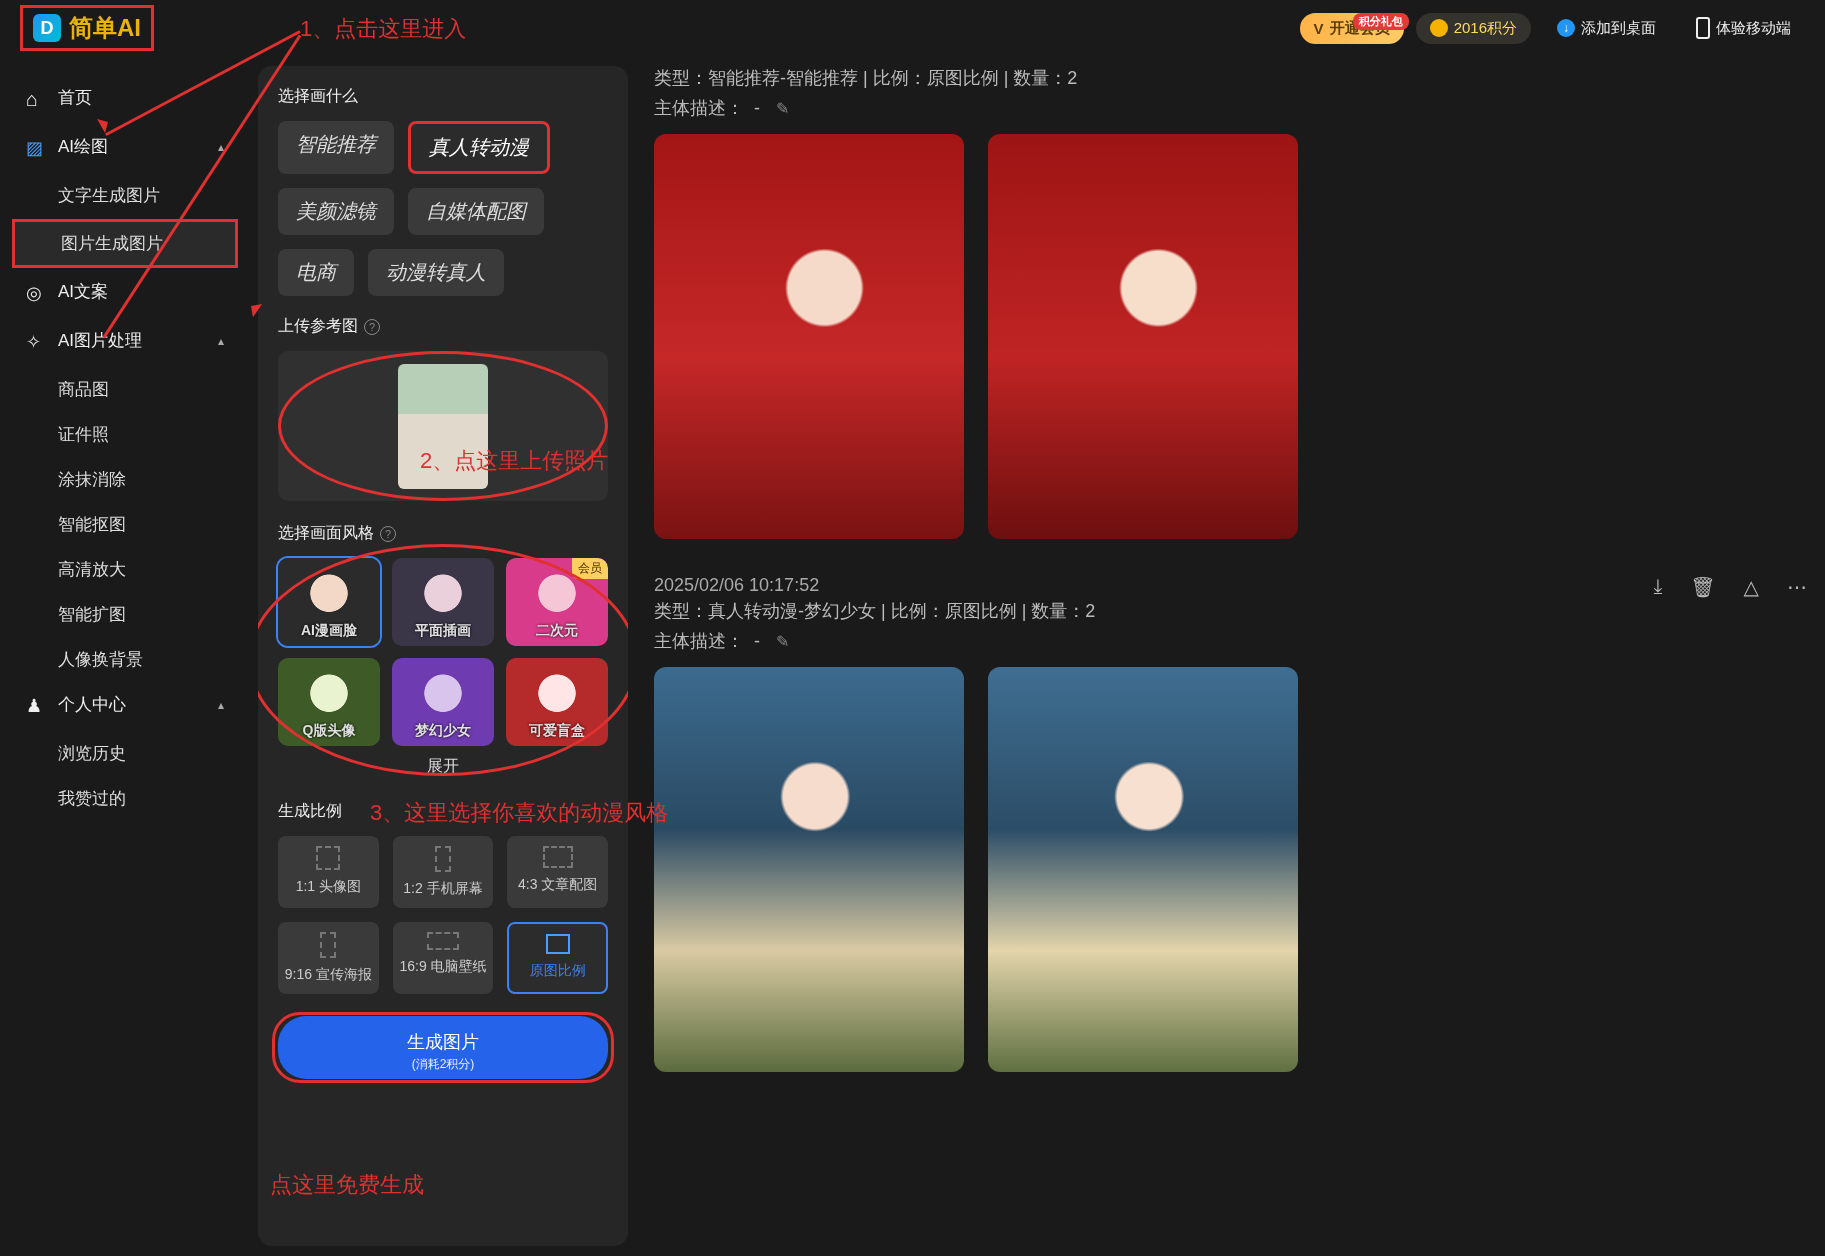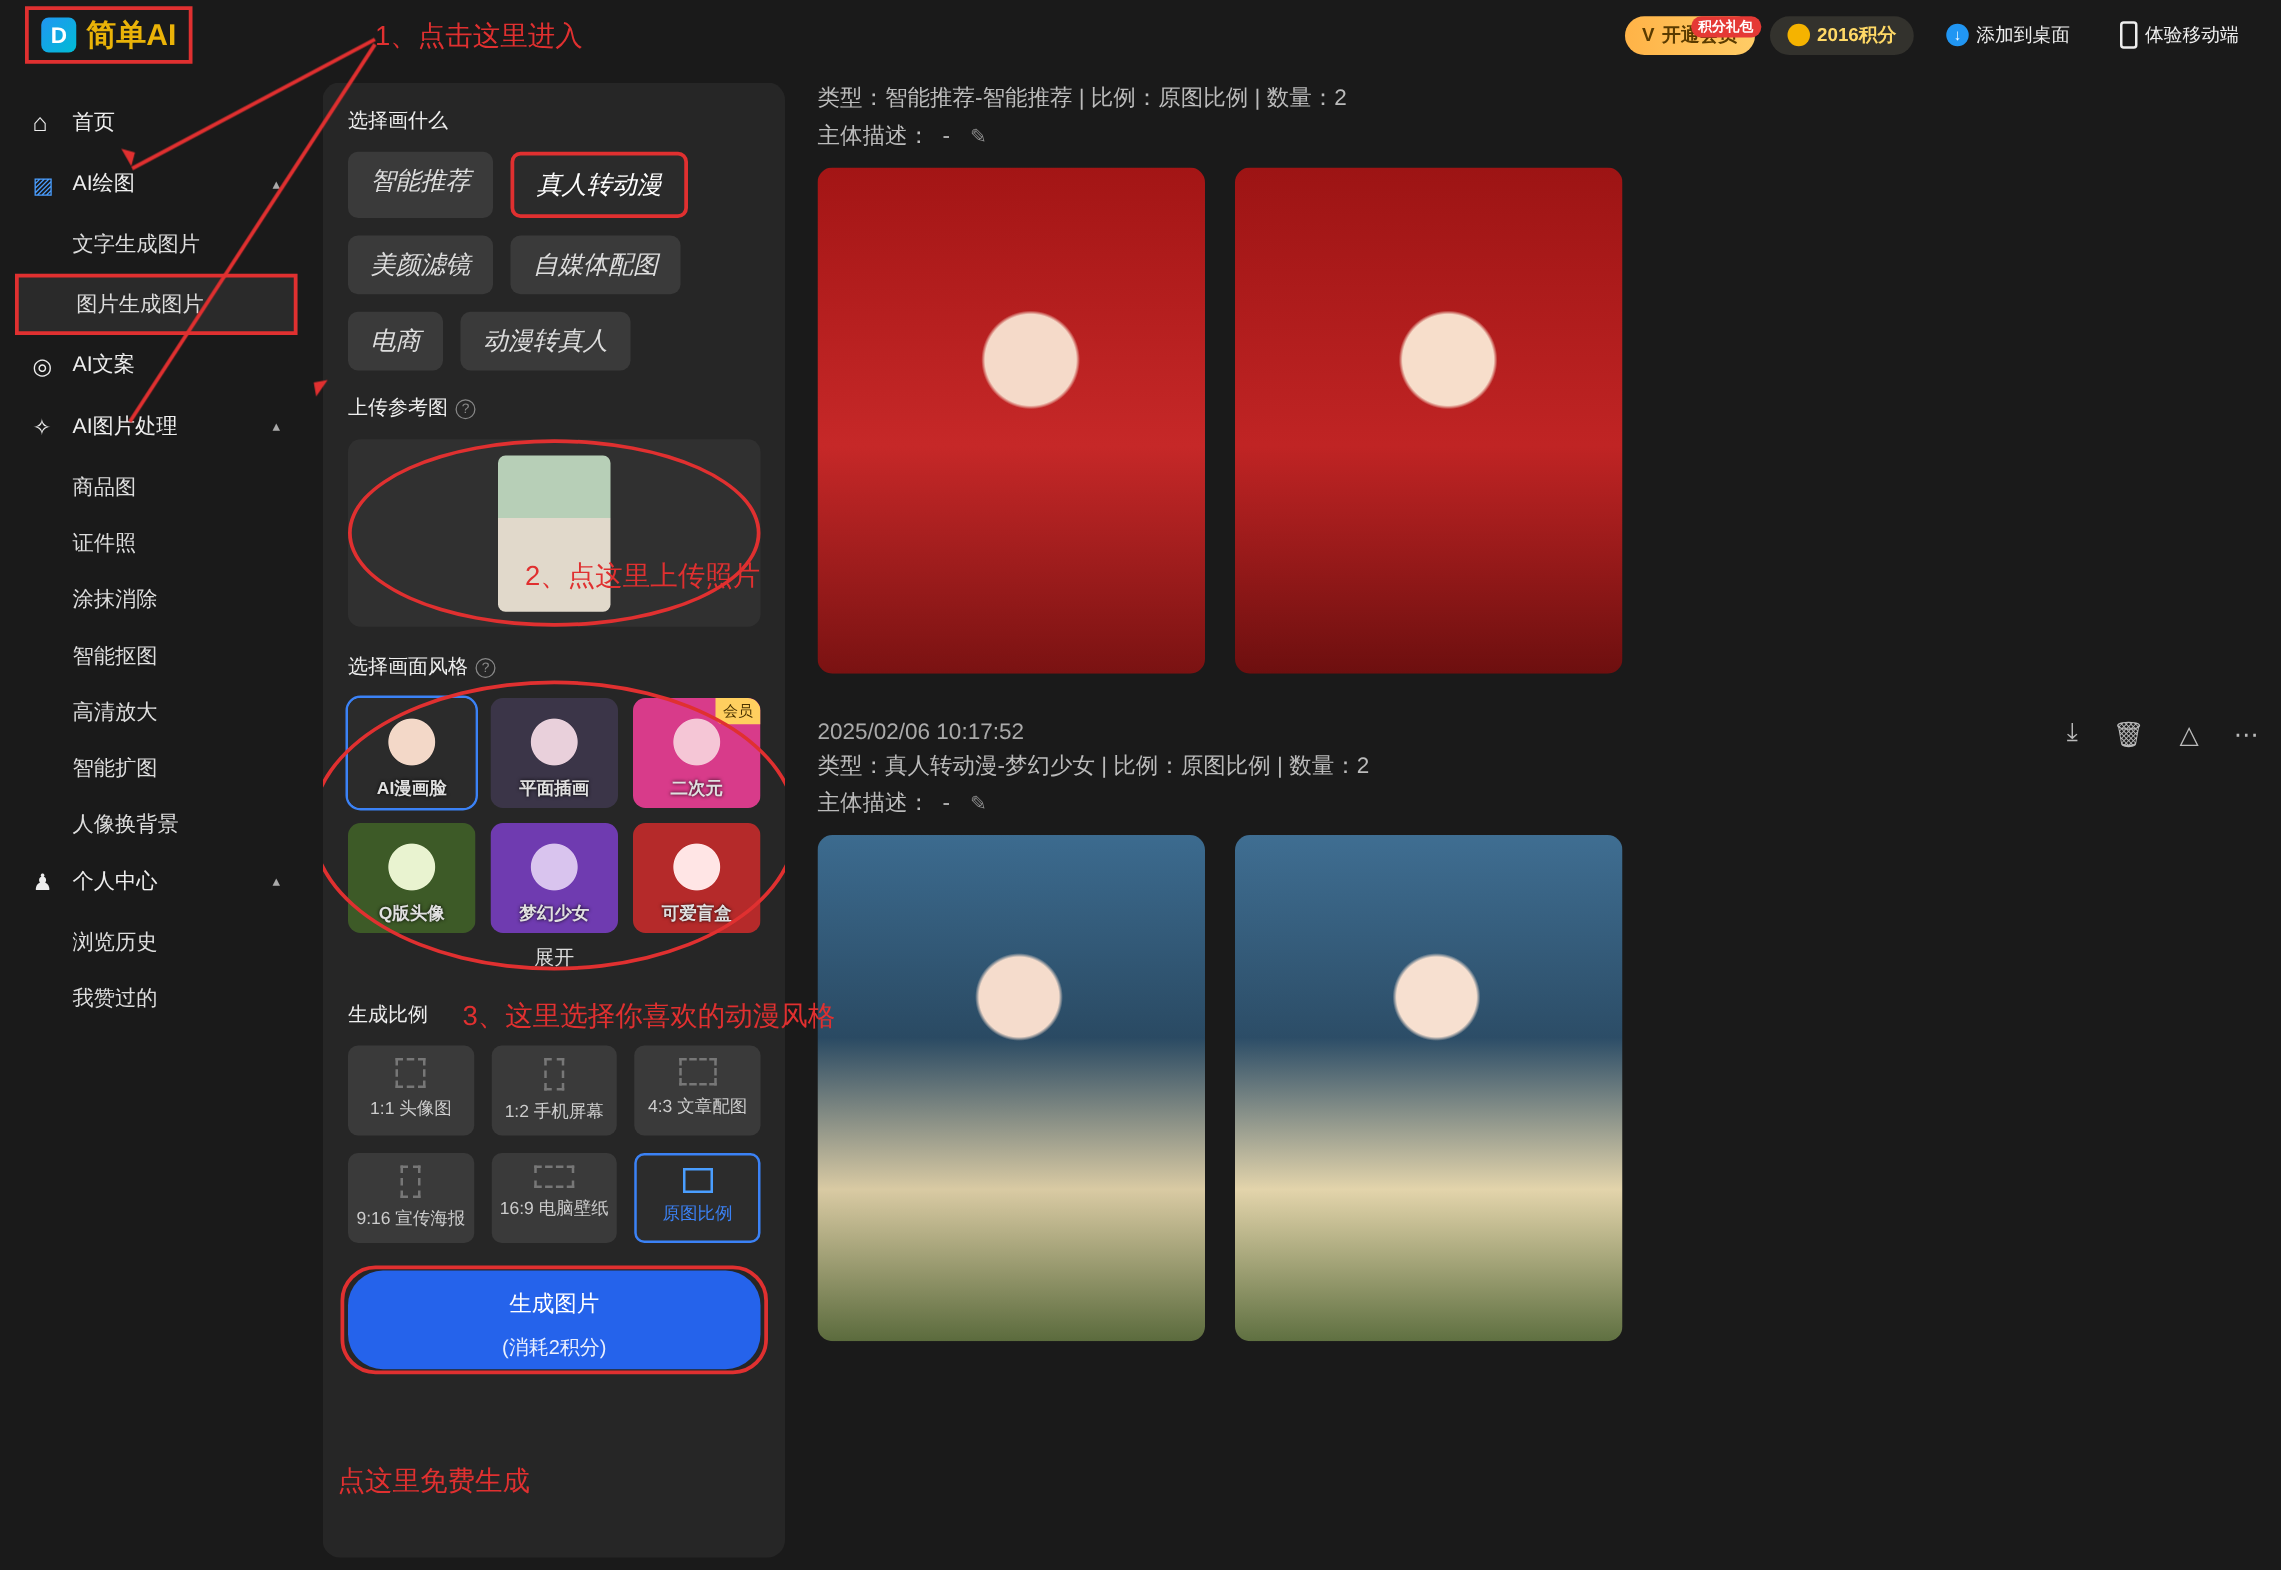--- a/index.html
+++ b/index.html
@@ -35,21 +35,21 @@
 .hdr-btn {
   display:flex;align-items:center;gap:6px;
   padding:6px 14px; border-radius:18px;
   margin-left:12px; font-size:15px; cursor:pointer; position:relative;
 }
 .hdr-vip { background: linear-gradient(90deg,#ffb347,#ffcc66); color:#5a3b00; font-weight:600; }
 .gift-tag {
   position:absolute; top:-12px; right:-5px; background:#e53935;
   color:#fff; font-size:11px; padding:1px 6px; border-radius:8px;margin-top:12px;
 }
-.hdr-pts { background:#33322d; color:#ffd966; font-weight:700; }
+.hdr-pts { background:#33322d; color:#ffd966; font-weight:400; }
 .hdr-plain { color:#eee; }
 .coin { width:18px;height:18px;border-radius:50%; background:#f5b300; }
 .add-icn { width:18px;height:18px;border-radius:50%;background:#2196f3;display:flex;align-items:center;justify-content:center;color:#fff;font-size:12px;}
 .phone-icn { width:14px;height:22px;border:2px solid #eee;border-radius:3px; }
 
 .layout { display:flex; height:calc(100% - 56px); }
 
 .sidebar {
   width: 250px; padding: 20px 12px; overflow:hidden;
 }
@@ -133,21 +133,21 @@
 .ratio-icn.wide{width:30px;height:22px;}
 .ratio-icn.land{width:32px;height:18px;}
 .ratio-icn.orig{width:24px;height:20px;border:2px solid #4a9eff;border-style:solid;}
 
 .gen-btn {
   background:#2563eb; color:#fff; text-align:center;
   padding:14px 0 6px; border-radius:28px; cursor:pointer;
   position:relative;
 }
 .gen-main{font-size:18px;font-weight:500;}
-.gen-sub{font-size:16px;opacity:.9;margin-top:14px;}
+.gen-sub{font-size:12px;opacity:.9;margin-top:2px;}
 .annot-ellipse3 {
   position:absolute;left:-6px;right:-6px;top:-4px;bottom:-4px;
   border:3px solid #e03030;border-radius:28px;pointer-events:none;
 }
 
 .results { flex:1; padding:10px 18px; overflow-y:auto;}
 .results::-webkit-scrollbar{width:0;}
 .res-hdr { display:flex; gap:12px; color:#aaa; font-size:18px; }
 .res-icons { margin-left:auto; display:flex; gap:28px; color:#bbb; }
 .res-icn { cursor:pointer; font-size:20px; }

